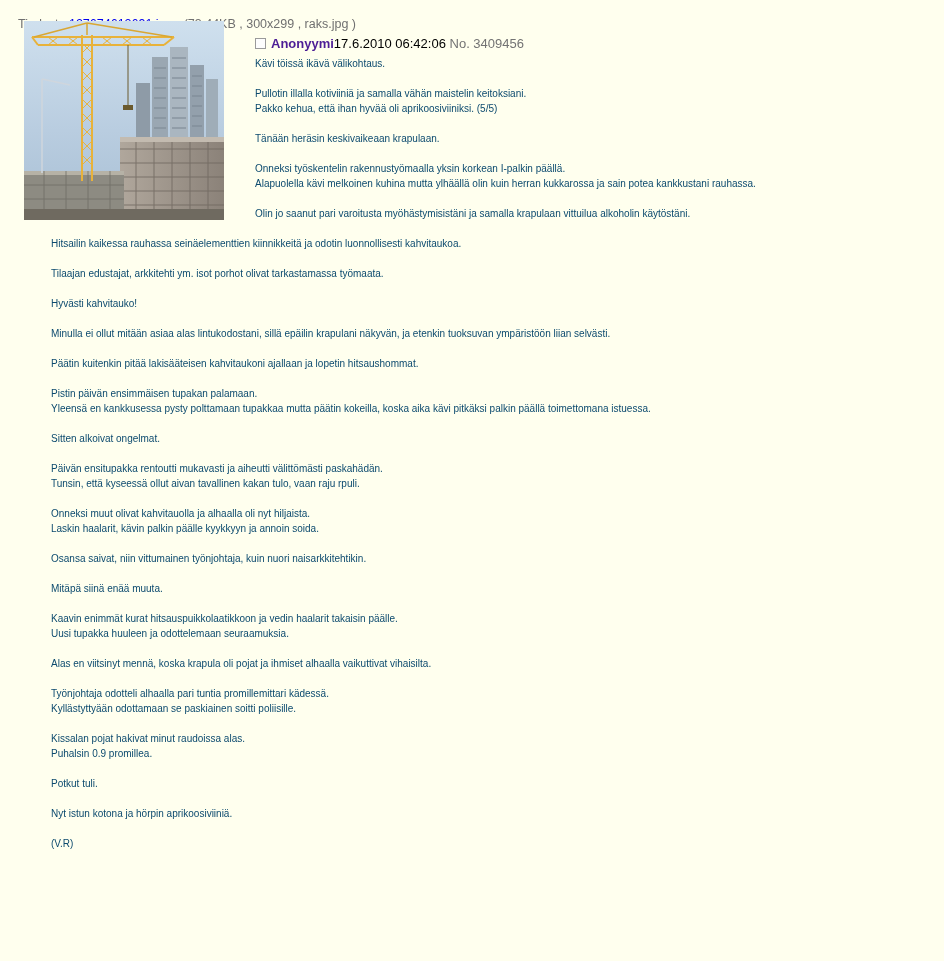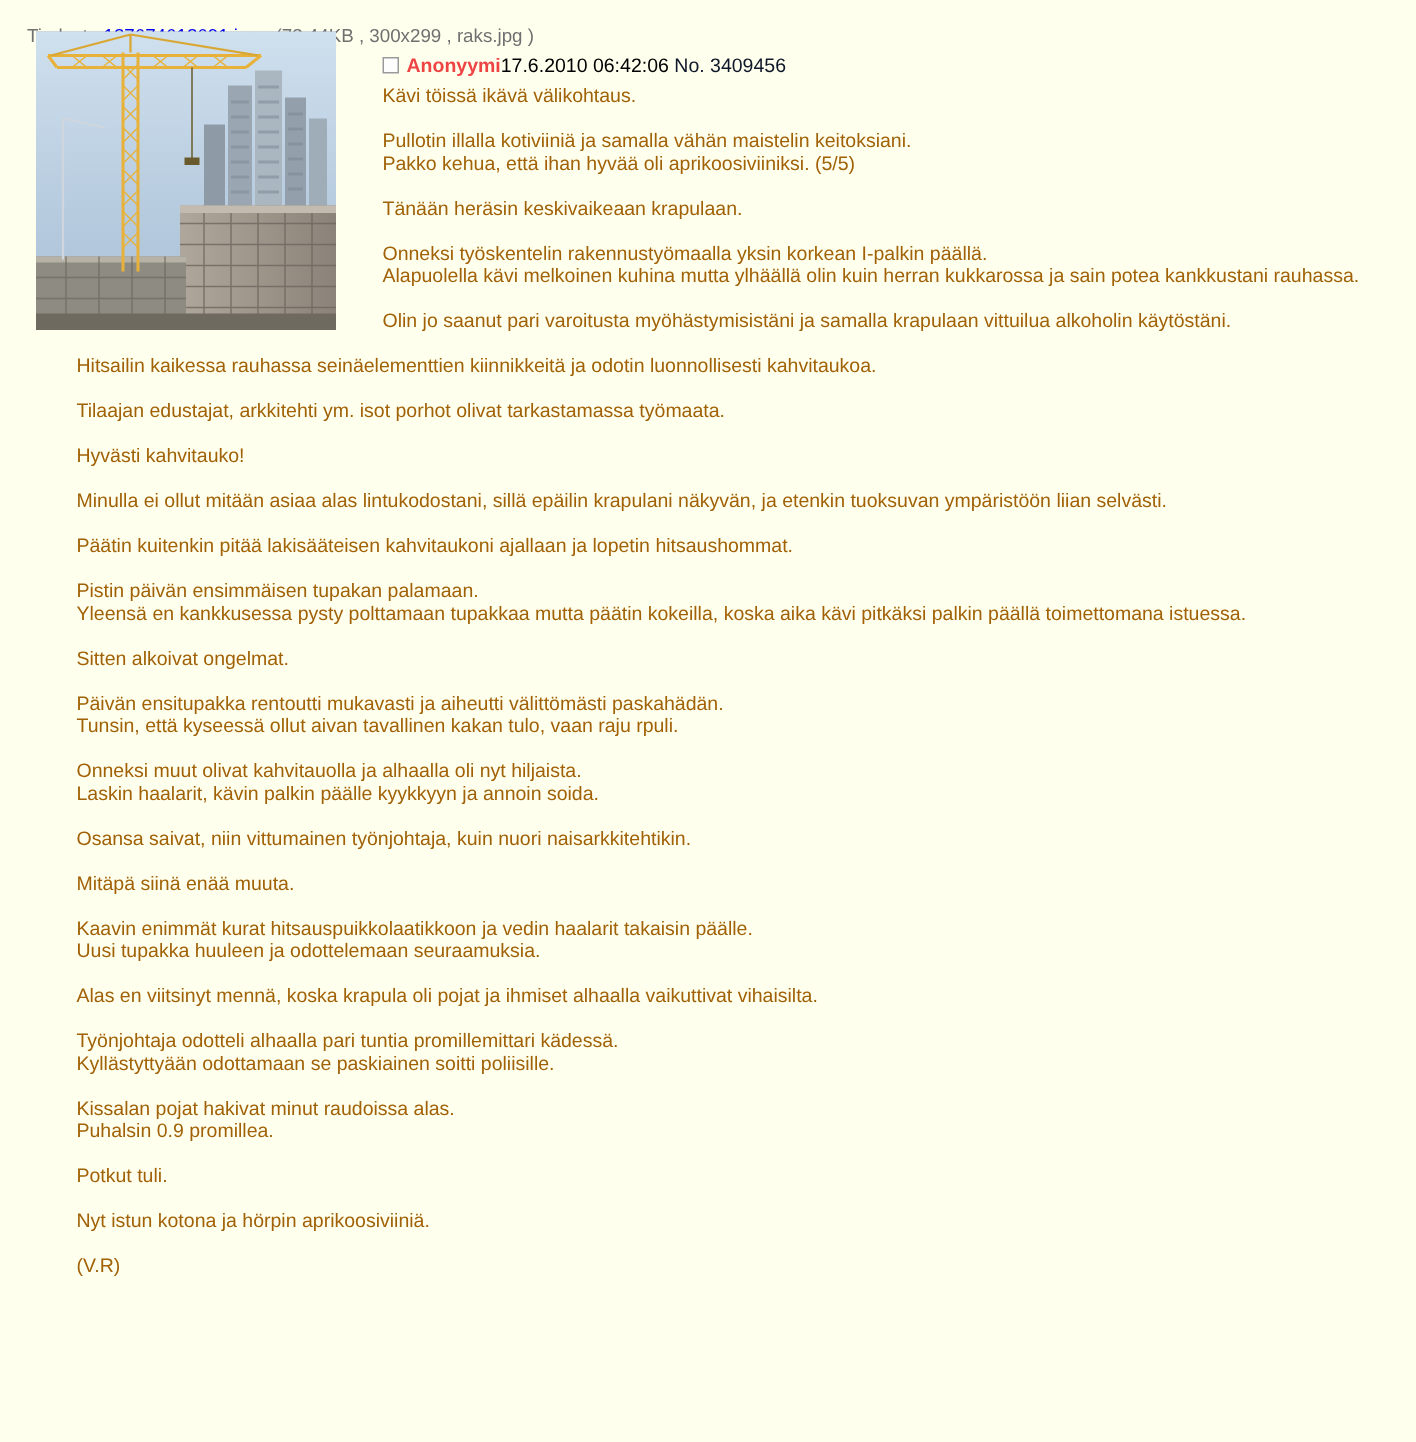--- a/index.html
+++ b/index.html
@@ -48,50 +48,50 @@
     display: inline-block;
     width: 11px;
     height: 11px;
     border: 1px solid #9a9a9a;
     background: #fdfdfd;
     vertical-align: -1px;
     margin-right: 5px;
     box-sizing: border-box;
   }
   .poster {
-    color: #ef4444;
+    color: #4c1d95;
     font-weight: bold;
     font-size: 13px;
   }
   .datetime {
     color: #000000;
     font-size: 13px;
   }
   .postno {
-    color: #0f172a;
+    color: #737373;
     font-size: 13px;
   }
   
   .thumb {
     position: absolute;
     left: 24px;
     top: 21px;
     width: 200px;
     height: 199px;
     border: 0;
     overflow: hidden;
     background: #9fb4c8;
   }
   .thumb svg {
     display: block;
   }
   
   .bodytext {
-    color: #a16207;
-    font-size: 13px;
+    color: #0c4a6e;
+    font-size: 10px;
     line-height: 15px;
   }
   .para {
     margin: 0 0 15px 0;
   }
   .para div {
     white-space: nowrap;
   }
   
   .indented {

